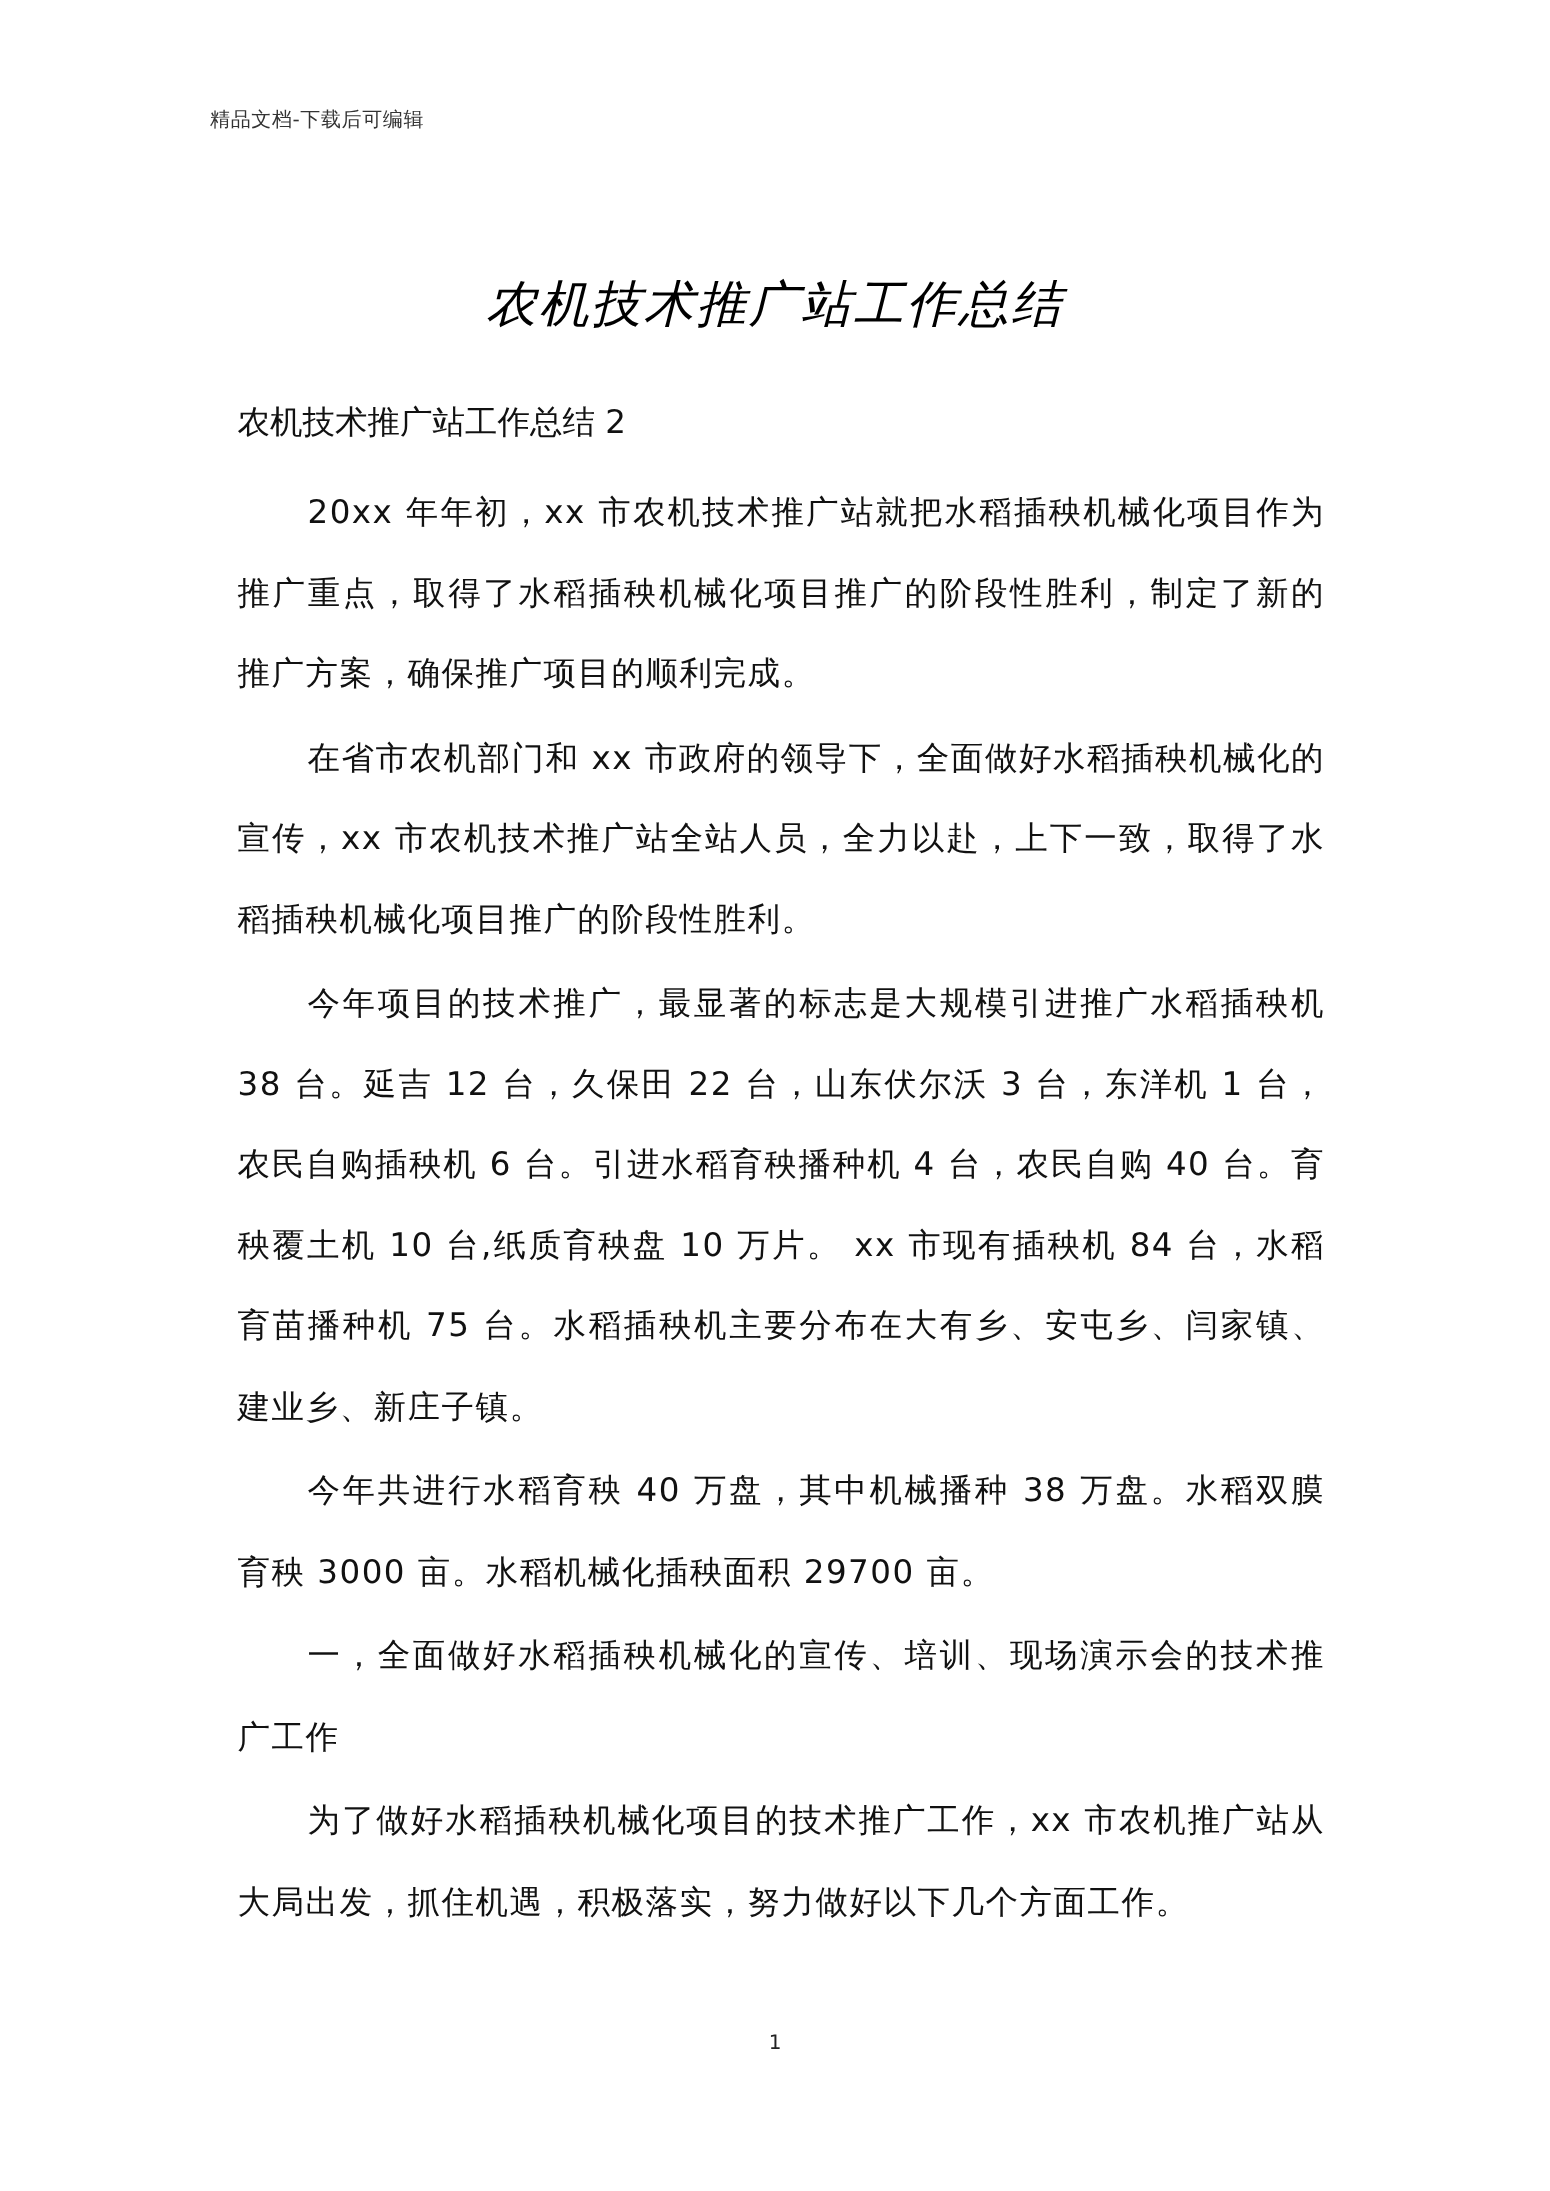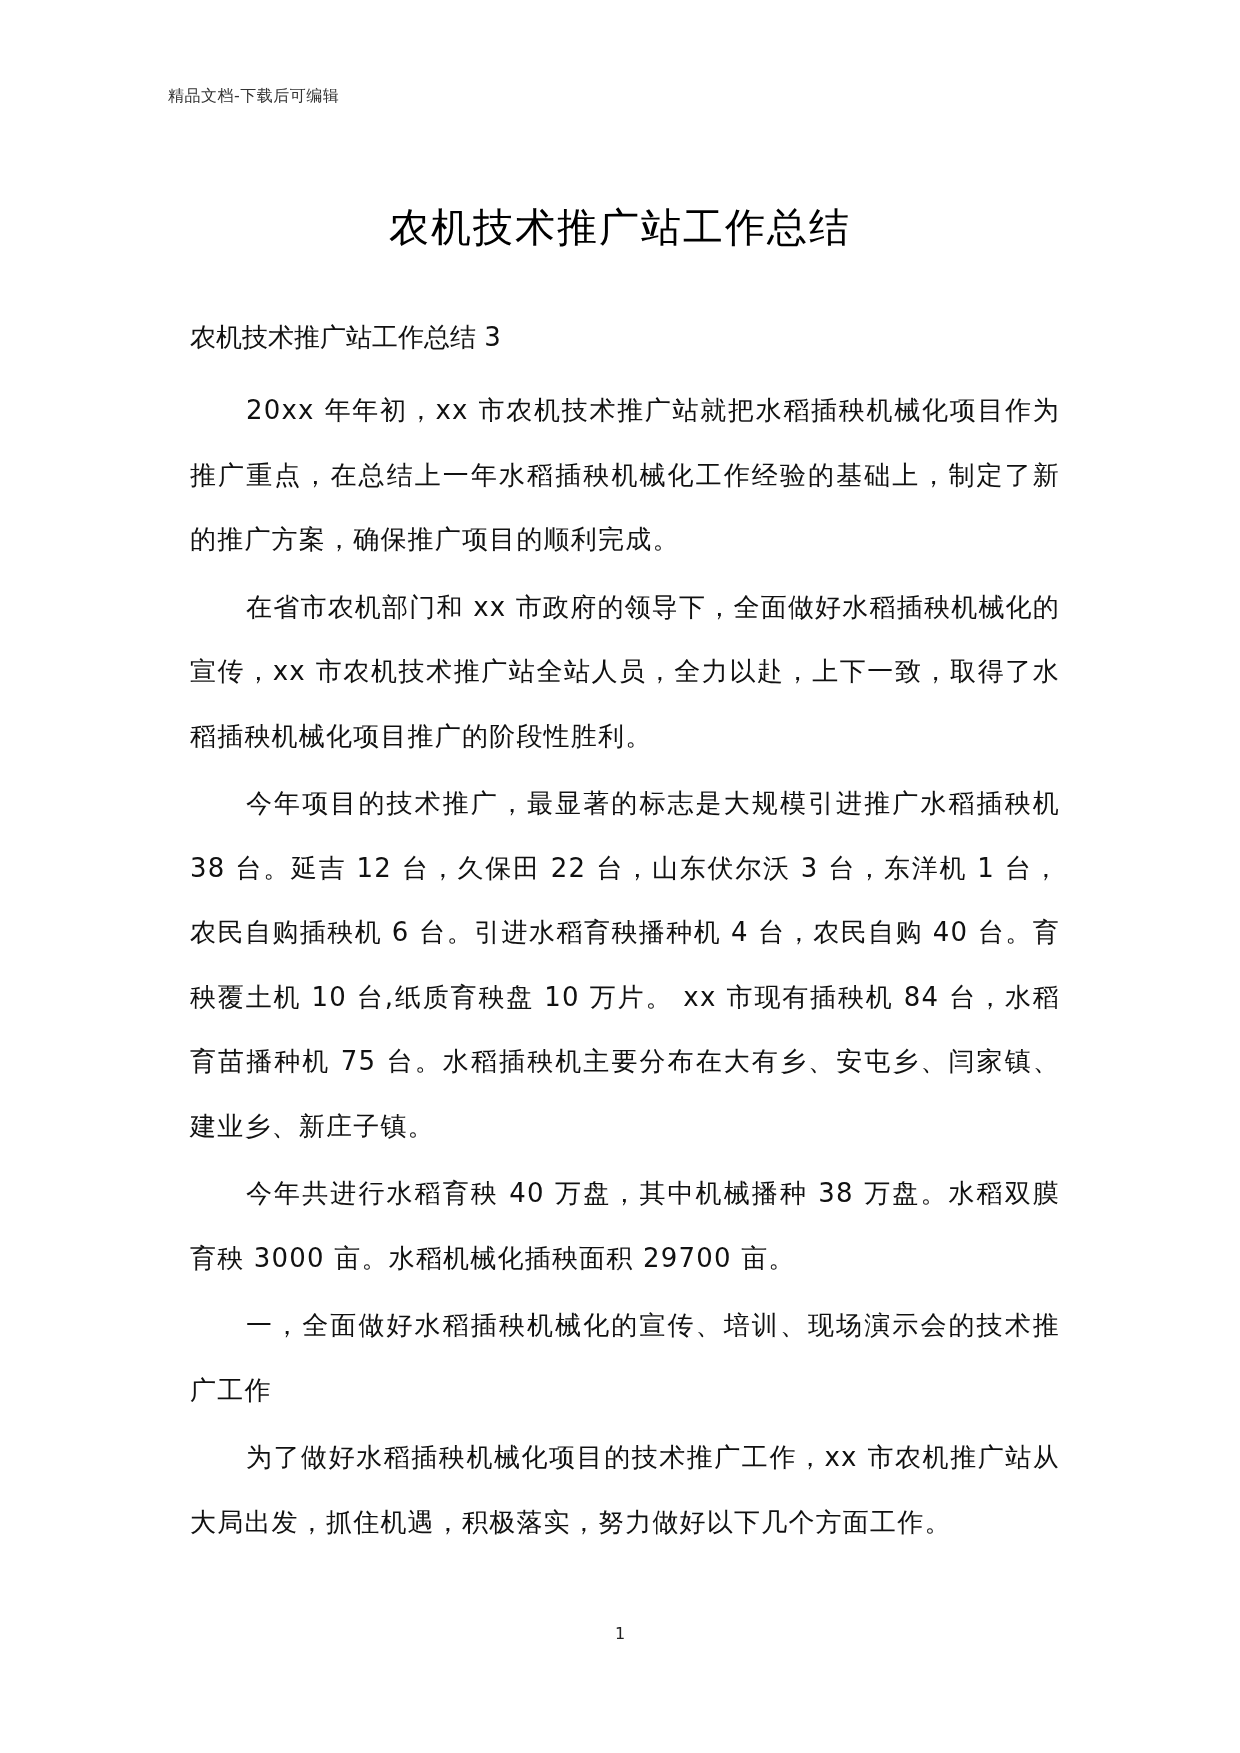--- a/index.html
+++ b/index.html
@@ -30,26 +30,26 @@
     .page-number {
       position: absolute; left: 0; right: 0; top: 1624px; text-align: center;
       font-size: 16px; color: #222;
     }
   </style>
 </head>
 <body>
 
 <div class="header-note">精品文档-下载后可编辑</div>
 
-<h1 class="doc-title" style="margin:0;font-weight:normal;">农机技术推广站工作总结</h1>
+<h1 class="doc-title" style="margin:16px;font-weight:normal;font-style:italic;">农机技术推广站工作总结</h1>
 
-<div class="subtitle">农机技术推广站工作总结 3</div>
+<div class="subtitle">农机技术推广站工作总结 2</div>
 
 <div class="body-text">
-  <p class="para">20xx 年年初，xx 市农机技术推广站就把水稻插秧机械化项目作为推广重点，在总结上一年水稻插秧机械化工作经验的基础上，制定了新的推广方案，确保推广项目的顺利完成。</p>
+  <p class="para">20xx 年年初，xx 市农机技术推广站就把水稻插秧机械化项目作为推广重点，取得了水稻插秧机械化项目推广的阶段性胜利，制定了新的推广方案，确保推广项目的顺利完成。</p>
   <p class="para">在省市农机部门和 xx 市政府的领导下，全面做好水稻插秧机械化的宣传，xx 市农机技术推广站全站人员，全力以赴，上下一致，取得了水稻插秧机械化项目推广的阶段性胜利。</p>
   <p class="para">今年项目的技术推广，最显著的标志是大规模引进推广水稻插秧机 38 台。延吉 12 台，久保田 22 台，山东伏尔沃 3 台，东洋机 1 台，农民自购插秧机 6 台。引进水稻育秧播种机 4 台，农民自购 40 台。育秧覆土机 10 台,纸质育秧盘 10 万片。  xx 市现有插秧机 84 台，水稻育苗播种机 75 台。水稻插秧机主要分布在大有乡、安屯乡、闫家镇、建业乡、新庄子镇。</p>
   <p class="para">今年共进行水稻育秧 40 万盘，其中机械播种 38 万盘。水稻双膜育秧 3000 亩。水稻机械化插秧面积 29700 亩。</p>
   <p class="para">一，全面做好水稻插秧机械化的宣传、培训、现场演示会的技术推广工作</p>
   <p class="para">为了做好水稻插秧机械化项目的技术推广工作，xx 市农机推广站从大局出发，抓住机遇，积极落实，努力做好以下几个方面工作。</p>
 </div>
 
 <div class="page-number">1</div>
 
 </body></html>

